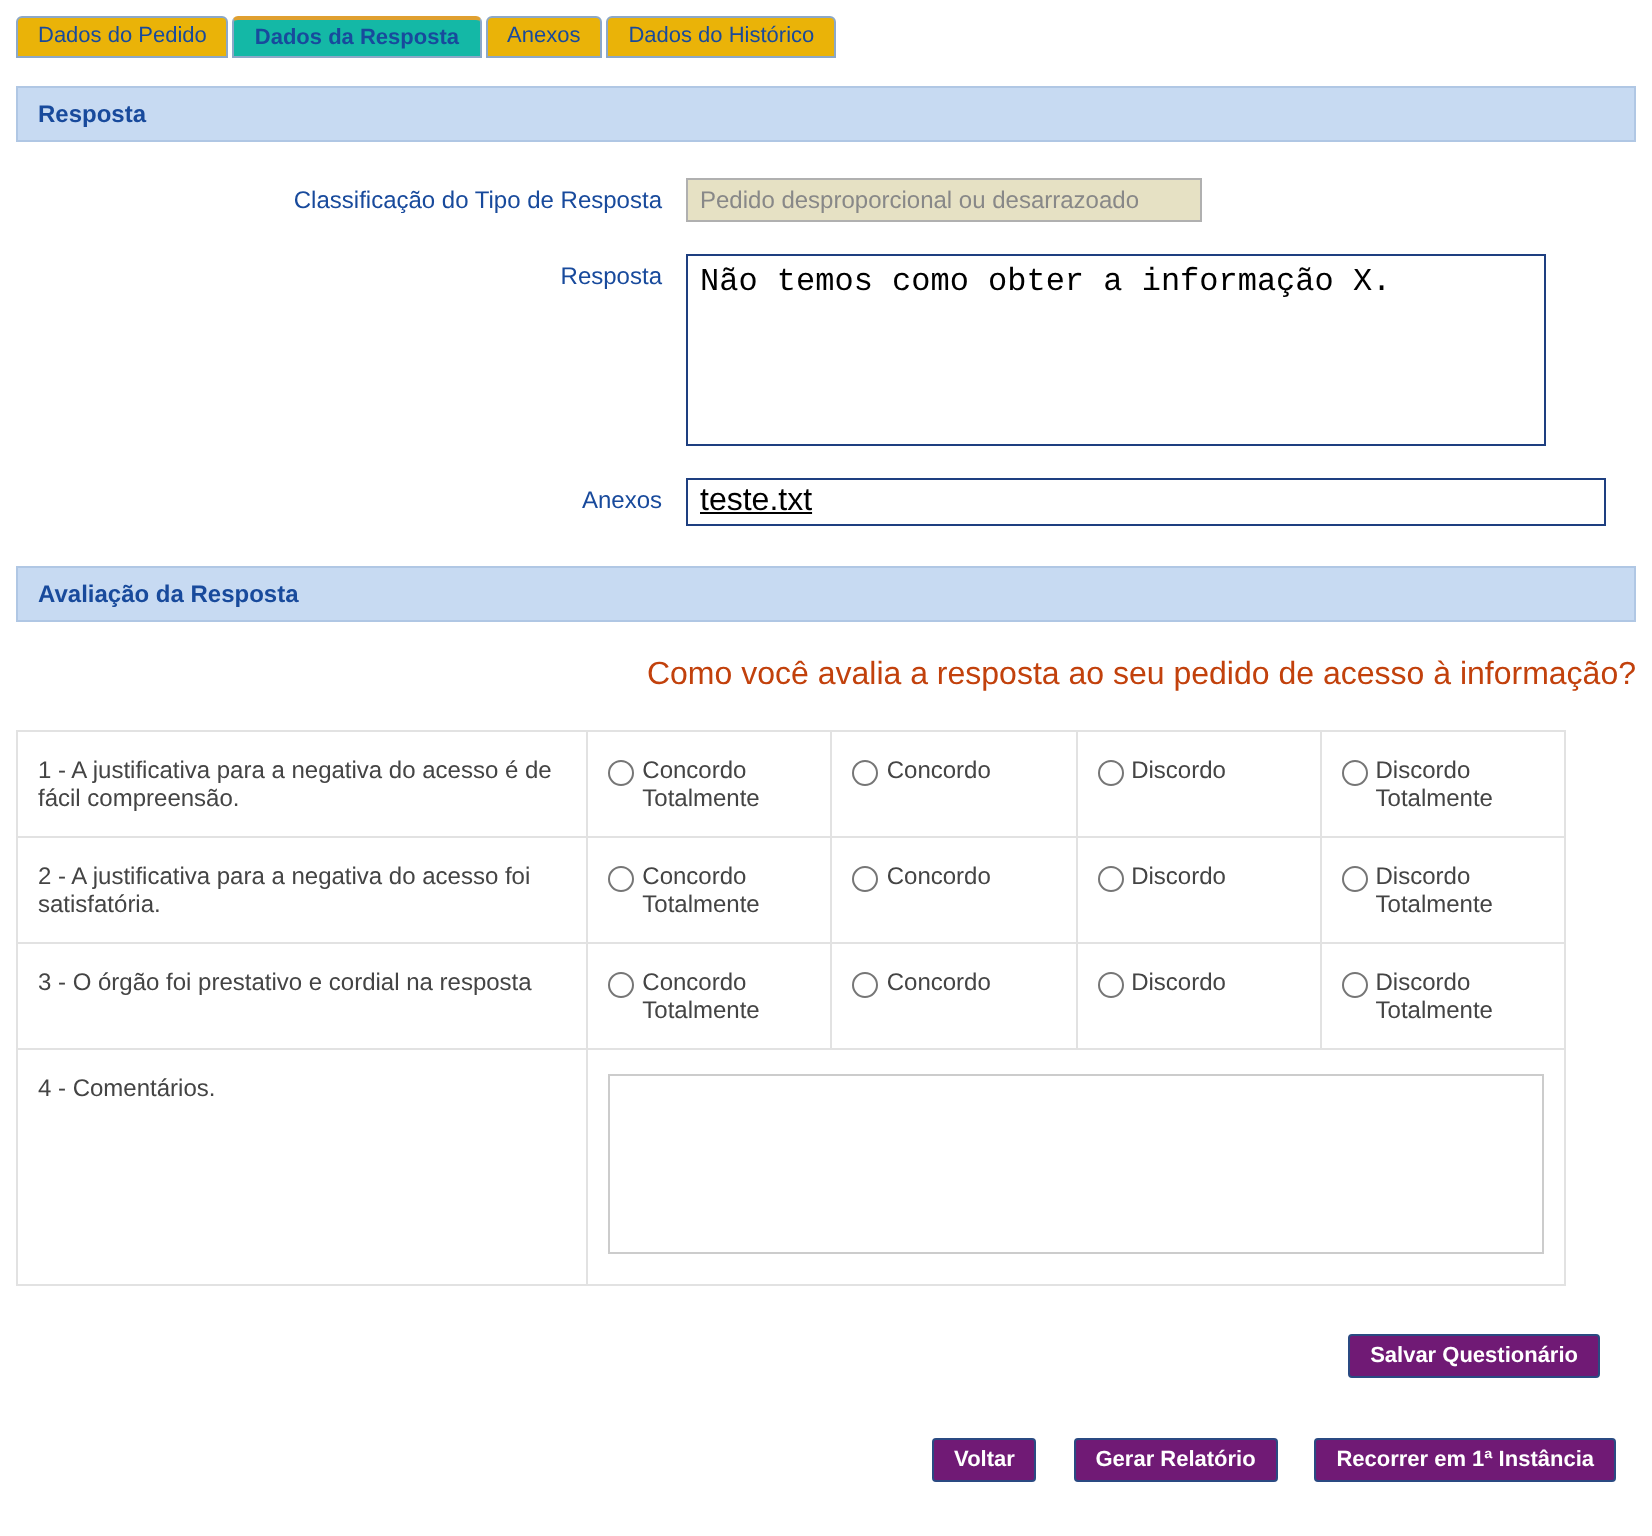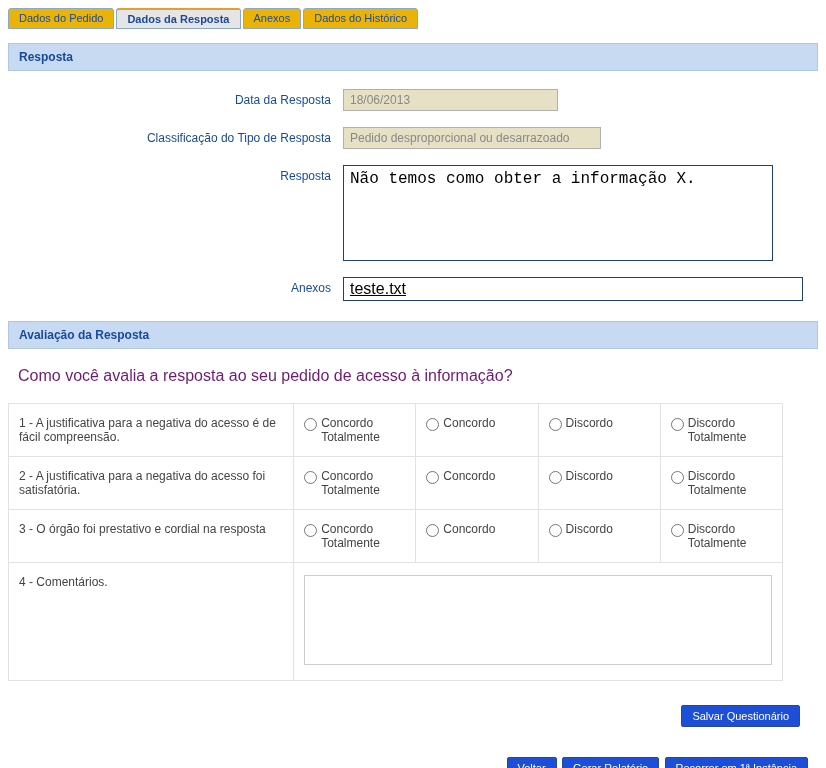--- a/index.html
+++ b/index.html
@@ -22,21 +22,21 @@
     background: #eab308;
     color: #184a9c;
     padding: 3px 10px;
     font-size: 11px;
     cursor: pointer;
     margin-right: 2px;
     border-top-left-radius: 3px;
     border-top-right-radius: 3px;
   }
   .tab.active {
-    background: #e5e5e5;
+    background: #14b8a6;
     border-top: 2px solid #e0a030;
     font-weight: bold;
   }
 
   .section {
     margin-bottom: 20px;
   }
   .section-header {
     background: #c7daf2;
     border: 1px solid #b0c7e4;
@@ -83,22 +83,23 @@
     border: 1px solid #1e3f80;
     width: 460px;
     height: 24px;
     padding: 4px 6px;
     font-size: 16px;
     text-decoration: underline;
   }
 
   .question-title {
     font-size: 16px;
-    color: #701a75;
+    color: #c2410c;
     margin: 10px 0 18px 10px;
+    text-align: right;
   }
 
   table.eval {
     width: 775px;
     margin-left: 0;
     border-collapse: collapse;
   }
   table.eval td {
     border: 1px solid #e2e2e2;
     padding: 12px 10px;
@@ -122,47 +123,44 @@
   }
 
   .btn-row {
     text-align: right;
     padding-right: 18px;
     margin-top: 24px;
   }
   .btn-row.bottom { margin-top: 30px; padding-right: 10px; }
   .btn {
     display: inline-block;
-    background: #1d4ed8;
+    background: #701a75;
     color: #fff;
     border: 1px solid #2a4a82;
     font-size: 11px;
     padding: 4px 10px;
     cursor: pointer;
-    margin-left: 2px;
+    margin-left: 15px;
     border-radius: 2px;
+    font-weight: bold;
   }
 </style>
 </head>
 <body>
 
 <div class="tabs">
   <div class="tab">Dados do Pedido</div>
   <div class="tab active">Dados da Resposta</div>
   <div class="tab">Anexos</div>
   <div class="tab">Dados do Histórico</div>
 </div>
 
 <div class="section">
   <div class="section-header">Resposta</div>
 
-  <div class="form-row">
-    <div class="form-label">Data da Resposta</div>
-    <input class="form-input-ro w200" readonly="" value="18/06/2013" style="">
-  </div>
 
   <div class="form-row">
     <div class="form-label">Classificação do Tipo de Resposta</div>
     <input class="form-input-ro w260" readonly="" value="Pedido desproporcional ou desarrazoado" style="">
   </div>
 
   <div class="form-row">
     <div class="form-label">Resposta</div>
     <textarea class="form-textarea" readonly="" style="">Não temos como obter a informação X.</textarea>
   </div>

